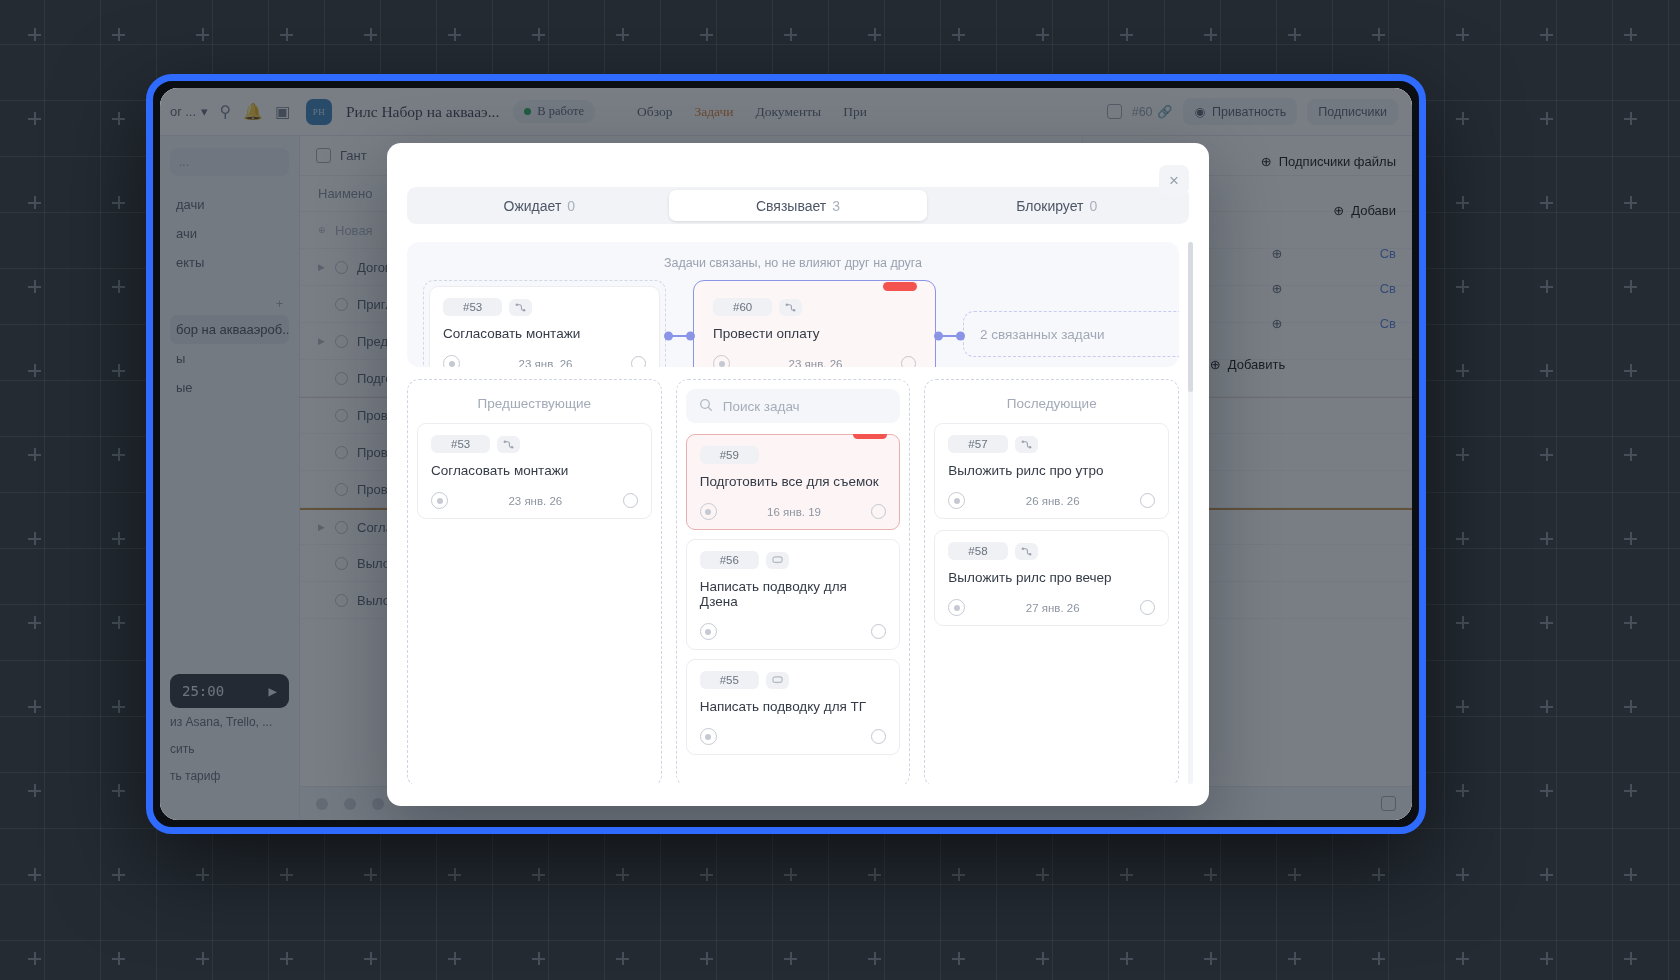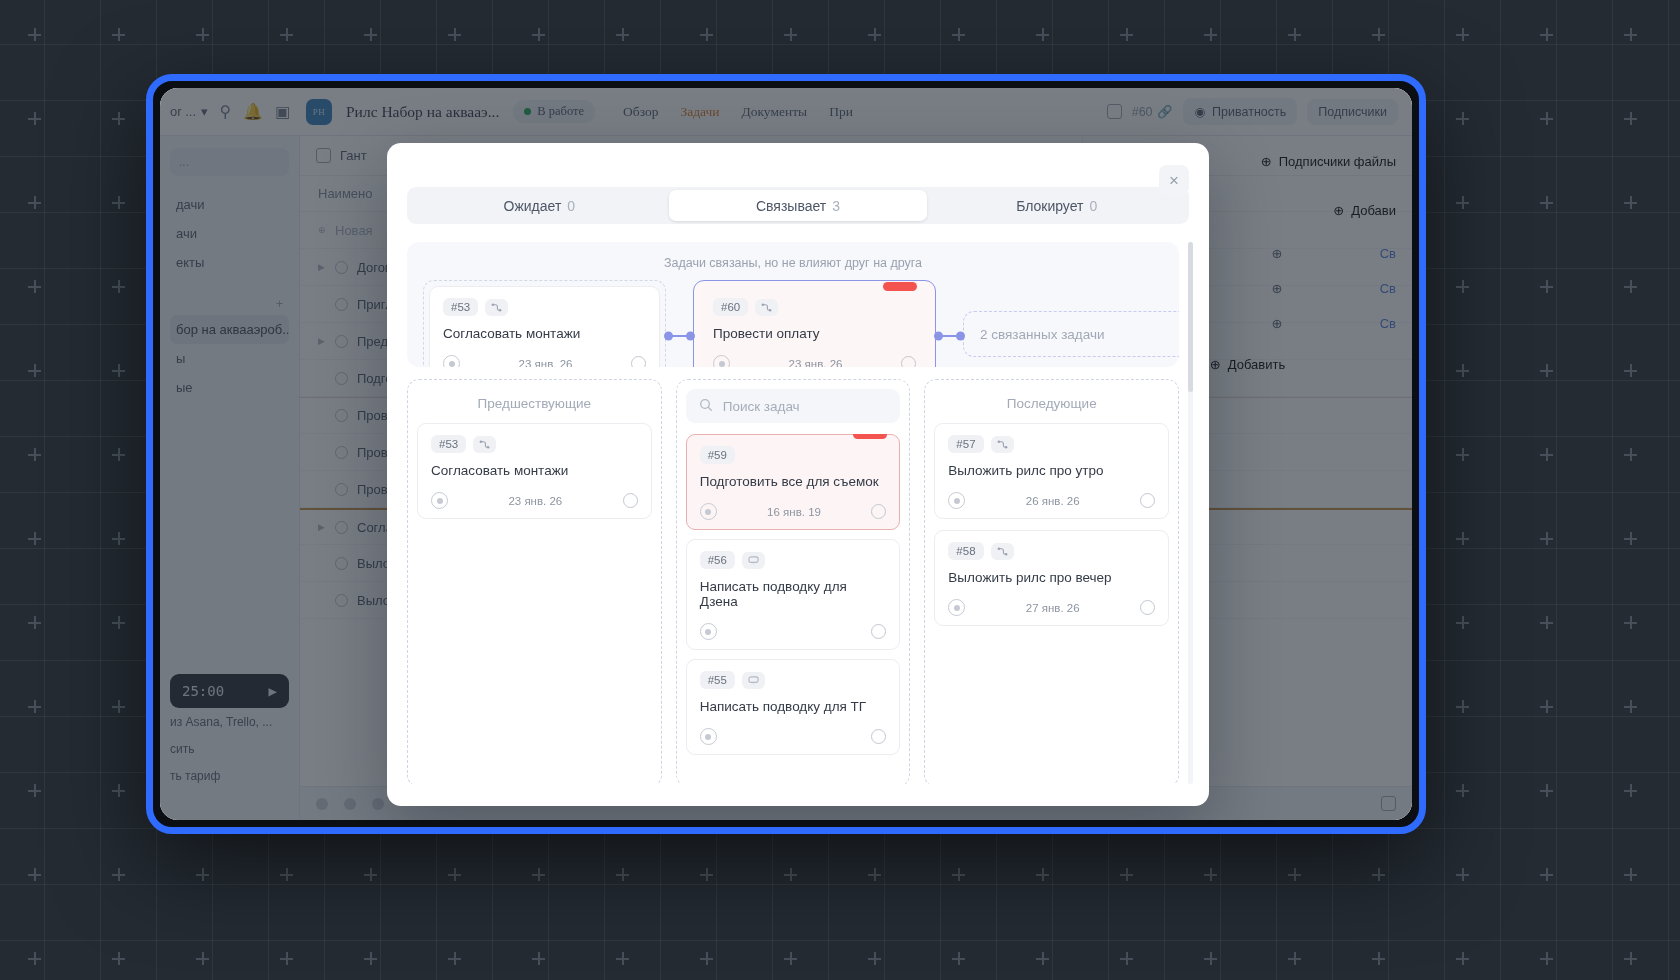--- a/index.html
+++ b/index.html
@@ -103,21 +103,21 @@
     font-size: 9px; letter-spacing: .5px;
     display: flex; align-items: center; justify-content: center;
   }
   .proj-title { font-size: 15.5px; color: #2d3440; font-weight: 500; white-space: nowrap; }
   .status-pill {
     display: inline-flex; align-items: center; gap: 6px;
     background: #eef1f5; border-radius: 13px;
     padding: 4px 11px; font-size: 12.5px; color: #4c5666;
   }
   .dot-green { width: 7px; height: 7px; border-radius: 50%; background: #17a34a; }
-  .navtabs { display: flex; gap: 22px; margin-left: 14px; }
+  .navtabs { display: flex; gap: 22px; margin-left: 28px; }
   .navtab { font-size: 13.5px; color: #4e5866; white-space: nowrap; }
   .navtab.active { color: #d9741f; }
   .tb-right {
     display: flex; align-items: center; gap: 10px;
     padding-right: 14px;
   }
   .tb-taskid { font-size: 12.5px; color: #8e98a6; display: flex; gap: 5px; align-items: center; }
   .chip {
     display: inline-flex; align-items: center; gap: 7px;
     background: #eef1f5; border-radius: 8px;
@@ -289,21 +289,21 @@
     background: #ffffff; border-radius: 9px;
     border: 1px solid #ecedf1;
     padding: 11px 13px 9px 13px;
     position: relative;
   }
   .tcard.tinted { background: #fdf6f6; border-color: transparent; }
   .tcard.redline { border: 1.5px solid #e9b0b0; background: #fdf5f5; }
   .tcard .tag-row { display: flex; align-items: center; gap: 7px; margin-bottom: 10px; }
   .tag {
     background: #f0f1f5; border-radius: 6px;
-    padding: 3px 8px; font-size: 11.5px; color: #69727f;
+    padding: 3px 20px; font-size: 11.5px; color: #69727f;
   }
   .tag.sq {
     padding: 3px 6px; display: inline-flex; align-items: center; color: #9aa2af;
   }
   .tcard .t-title { font-size: 13.5px; color: #343b47; margin-bottom: 14px; }
   .tcard .t-foot { display: flex; align-items: center; justify-content: space-between; }
   .avatar-ph {
     width: 17px; height: 17px; border-radius: 50%;
     border: 1.3px solid #c5cad2; display: flex; align-items: center; justify-content: center;
   }

